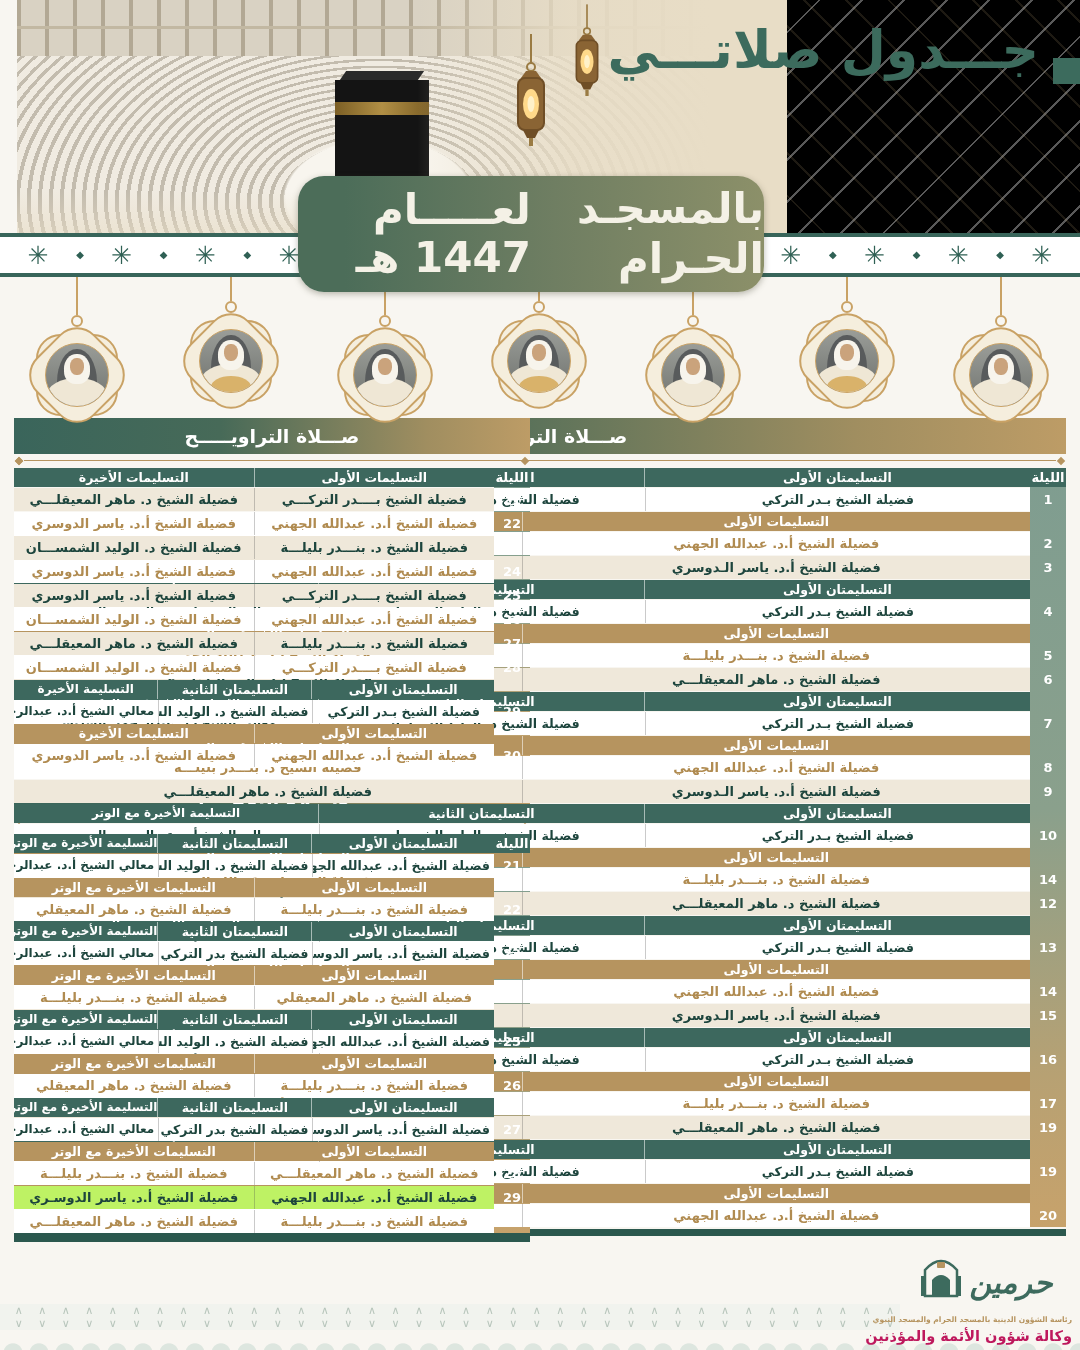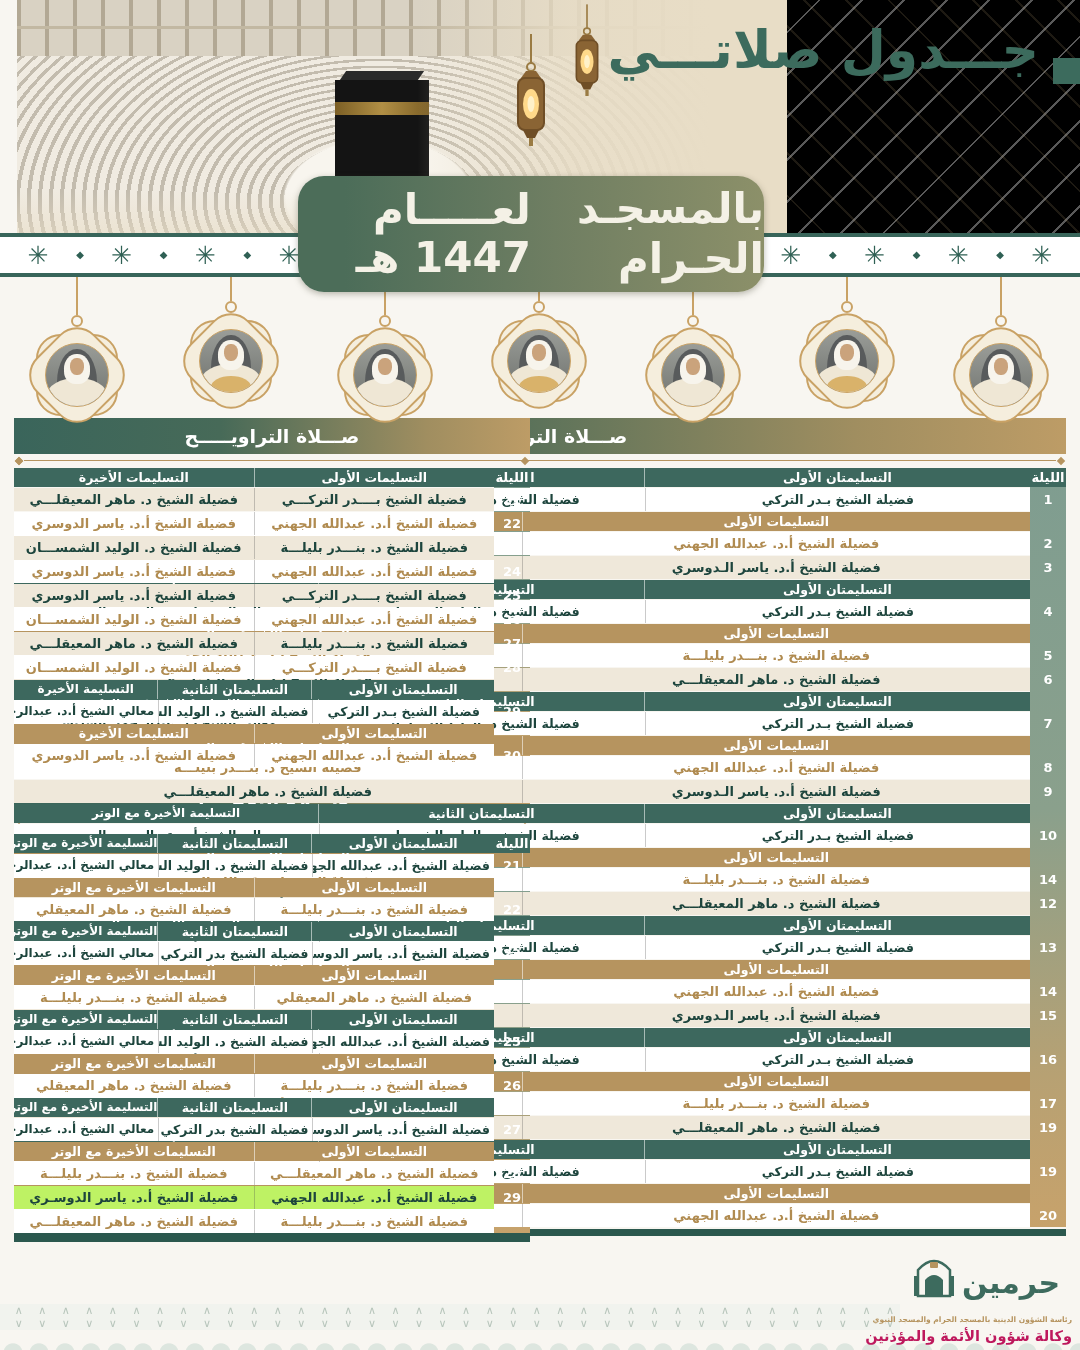--- a/index.html
+++ b/index.html
@@ -112,21 +112,21 @@
   .data.goldtone .cell{color:#b08b50;}
   .tbl-bottom{height:7px;background:#2b584e;margin-top:2px;}
   .gap{height:8px;}
   
   .footer{position:absolute;left:0;bottom:20px;width:900px;z-index:3;}
   .zig{height:13px;background:#f1f3ee;color:#b7c5bb;font-size:11px;line-height:13px;letter-spacing:6px;
     overflow:hidden;white-space:nowrap;text-align:center;}
   .fbar{height:46px;background:#3c6b5e;display:flex;align-items:center;justify-content:center;gap:26px;}
   .fbar .handle{color:#fff;font-size:27px;font-weight:bold;letter-spacing:3px;direction:ltr;}
   .brand{position:absolute;right:8px;bottom:6px;width:172px;text-align:center;z-index:3;}
-  .brand-top{display:flex;align-items:flex-end;justify-content:center;gap:6px;}
+  .brand-top{display:flex;align-items:flex-end;justify-content:center;gap:6px;font-style:italic;}
   .brand-name{font-size:30px;font-weight:bold;color:#3d6b5e;line-height:1;}
   .brand-sub{font-size:7.5px;color:#b6945f;font-weight:bold;margin-top:17px;white-space:nowrap;}
   .brand-agency{font-size:14.5px;color:#be185d;font-weight:bold;margin-top:4px;white-space:nowrap;}
   .waves{position:absolute;bottom:0;left:0;right:0;height:14px;
     background-image:radial-gradient(circle at 50% 120%, #dde6df 0 9px, transparent 10px);
     background-size:26px 14px;background-repeat:repeat-x;}
 </style>
 </head>
 <body>
 

